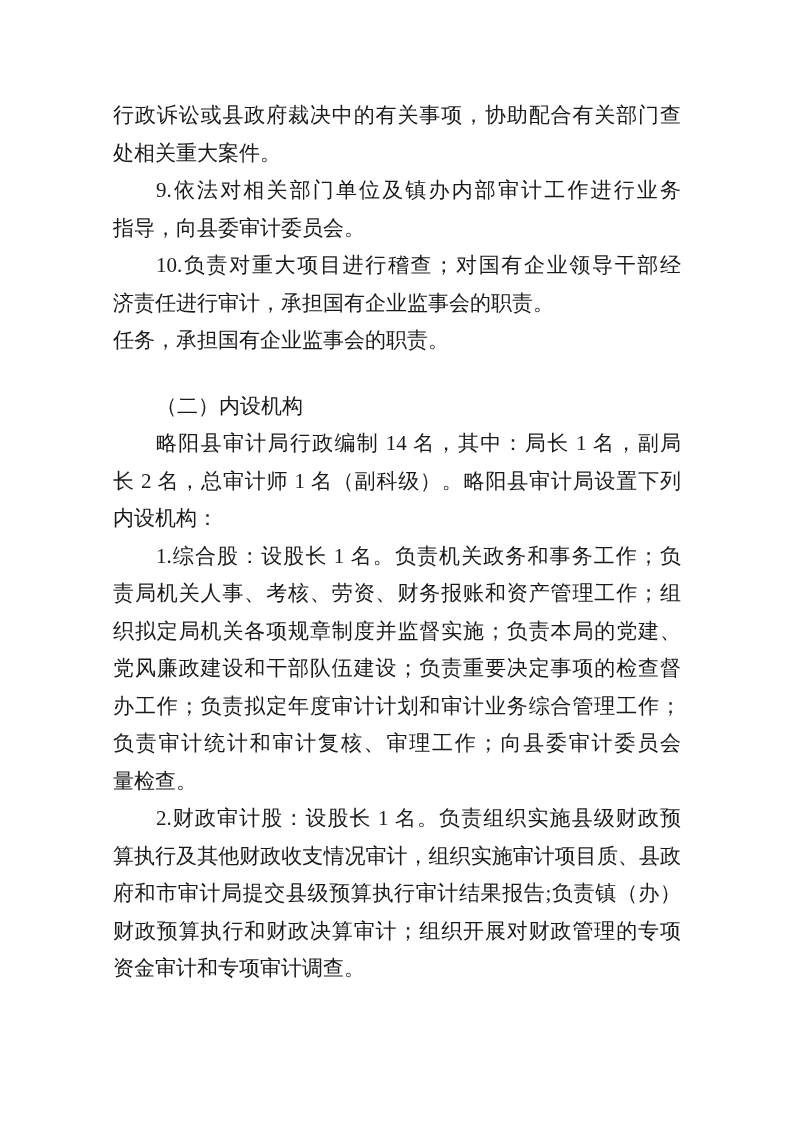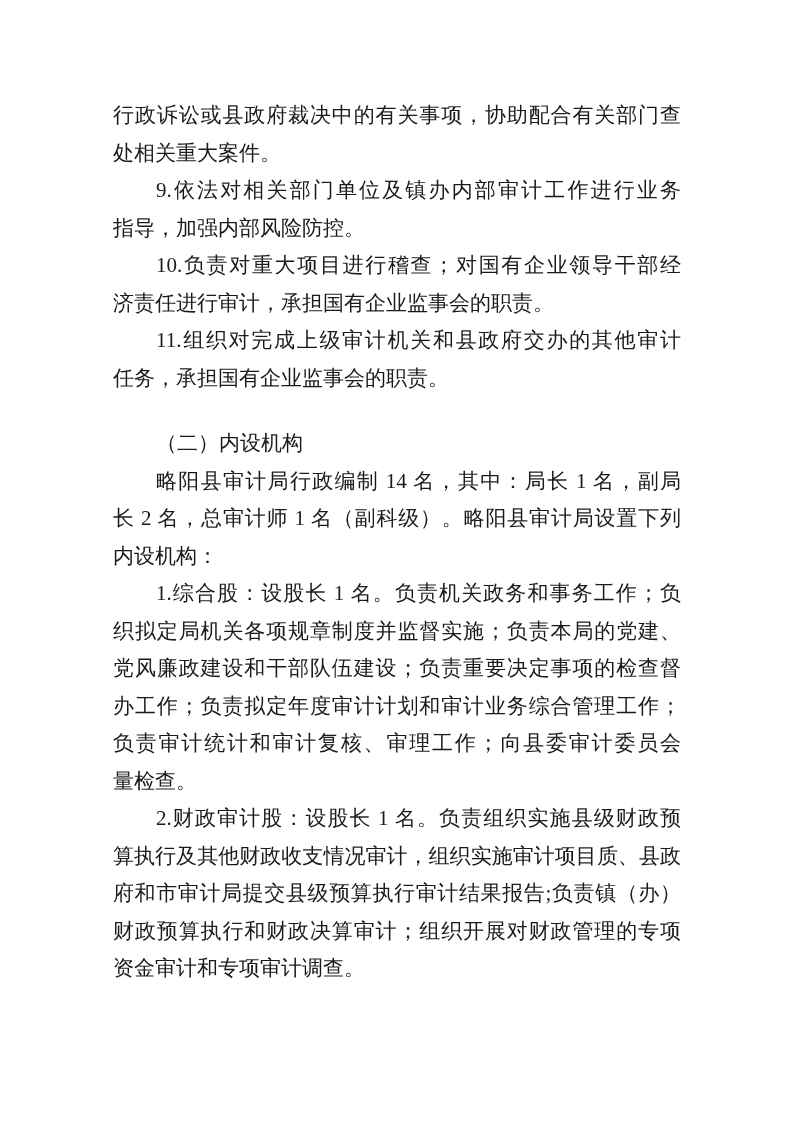--- a/index.html
+++ b/index.html
@@ -41,30 +41,30 @@
   }
 </style>
 </head>
 <body>
 
 <div class="page">
   <div class="text-block">
       <div class="line fill">行政诉讼或县政府裁决中的有关事项，协助配合有关部门查</div>
       <div class="line">处相关重大案件。</div>
       <div class="line indent fill">9.依法对相关部门单位及镇办内部审计工作进行业务</div>
-      <div class="line">指导，加强内部风险防控。</div>
+      <div class="line">指导，向县委审计委员会。</div>
       <div class="line indent fill">10.负责对重大项目进行稽查；对国有企业领导干部经</div>
       <div class="line">济责任进行审计，承担国有企业监事会的职责。</div>
-      <div class="line indent fill">11.组织对完成上级审计机关和县政府交办的其他审计</div>
       <div class="line">任务，承担国有企业监事会的职责。</div>
       <div class="line indent heading">（二）内设机构</div>
       <div class="line indent fill">略阳县审计局行政编制 14 名，其中：局长 1 名，副局</div>
       <div class="line fill">长 2 名，总审计师 1 名（副科级）。略阳县审计局设置下列</div>
       <div class="line">内设机构：</div>
       <div class="line indent fill">1.综合股：设股长 1 名。负责机关政务和事务工作；负</div>
+      <div class="line fill">责局机关人事、考核、劳资、财务报账和资产管理工作；组</div>
       <div class="line fill">织拟定局机关各项规章制度并监督实施；负责本局的党建、</div>
       <div class="line fill">党风廉政建设和干部队伍建设；负责重要决定事项的检查督</div>
       <div class="line fill">办工作；负责拟定年度审计计划和审计业务综合管理工作；</div>
       <div class="line fill">负责审计统计和审计复核、审理工作；向县委审计委员会</div>
       <div class="line">量检查。</div>
       <div class="line indent fill">2.财政审计股：设股长 1 名。负责组织实施县级财政预</div>
       <div class="line fill">算执行及其他财政收支情况审计，组织实施审计项目质、县政</div>
       <div class="line fill">府和市审计局提交县级预算执行审计结果报告;负责镇（办）</div>
       <div class="line fill">财政预算执行和财政决算审计；组织开展对财政管理的专项</div>
       <div class="line">资金审计和专项审计调查。</div>

